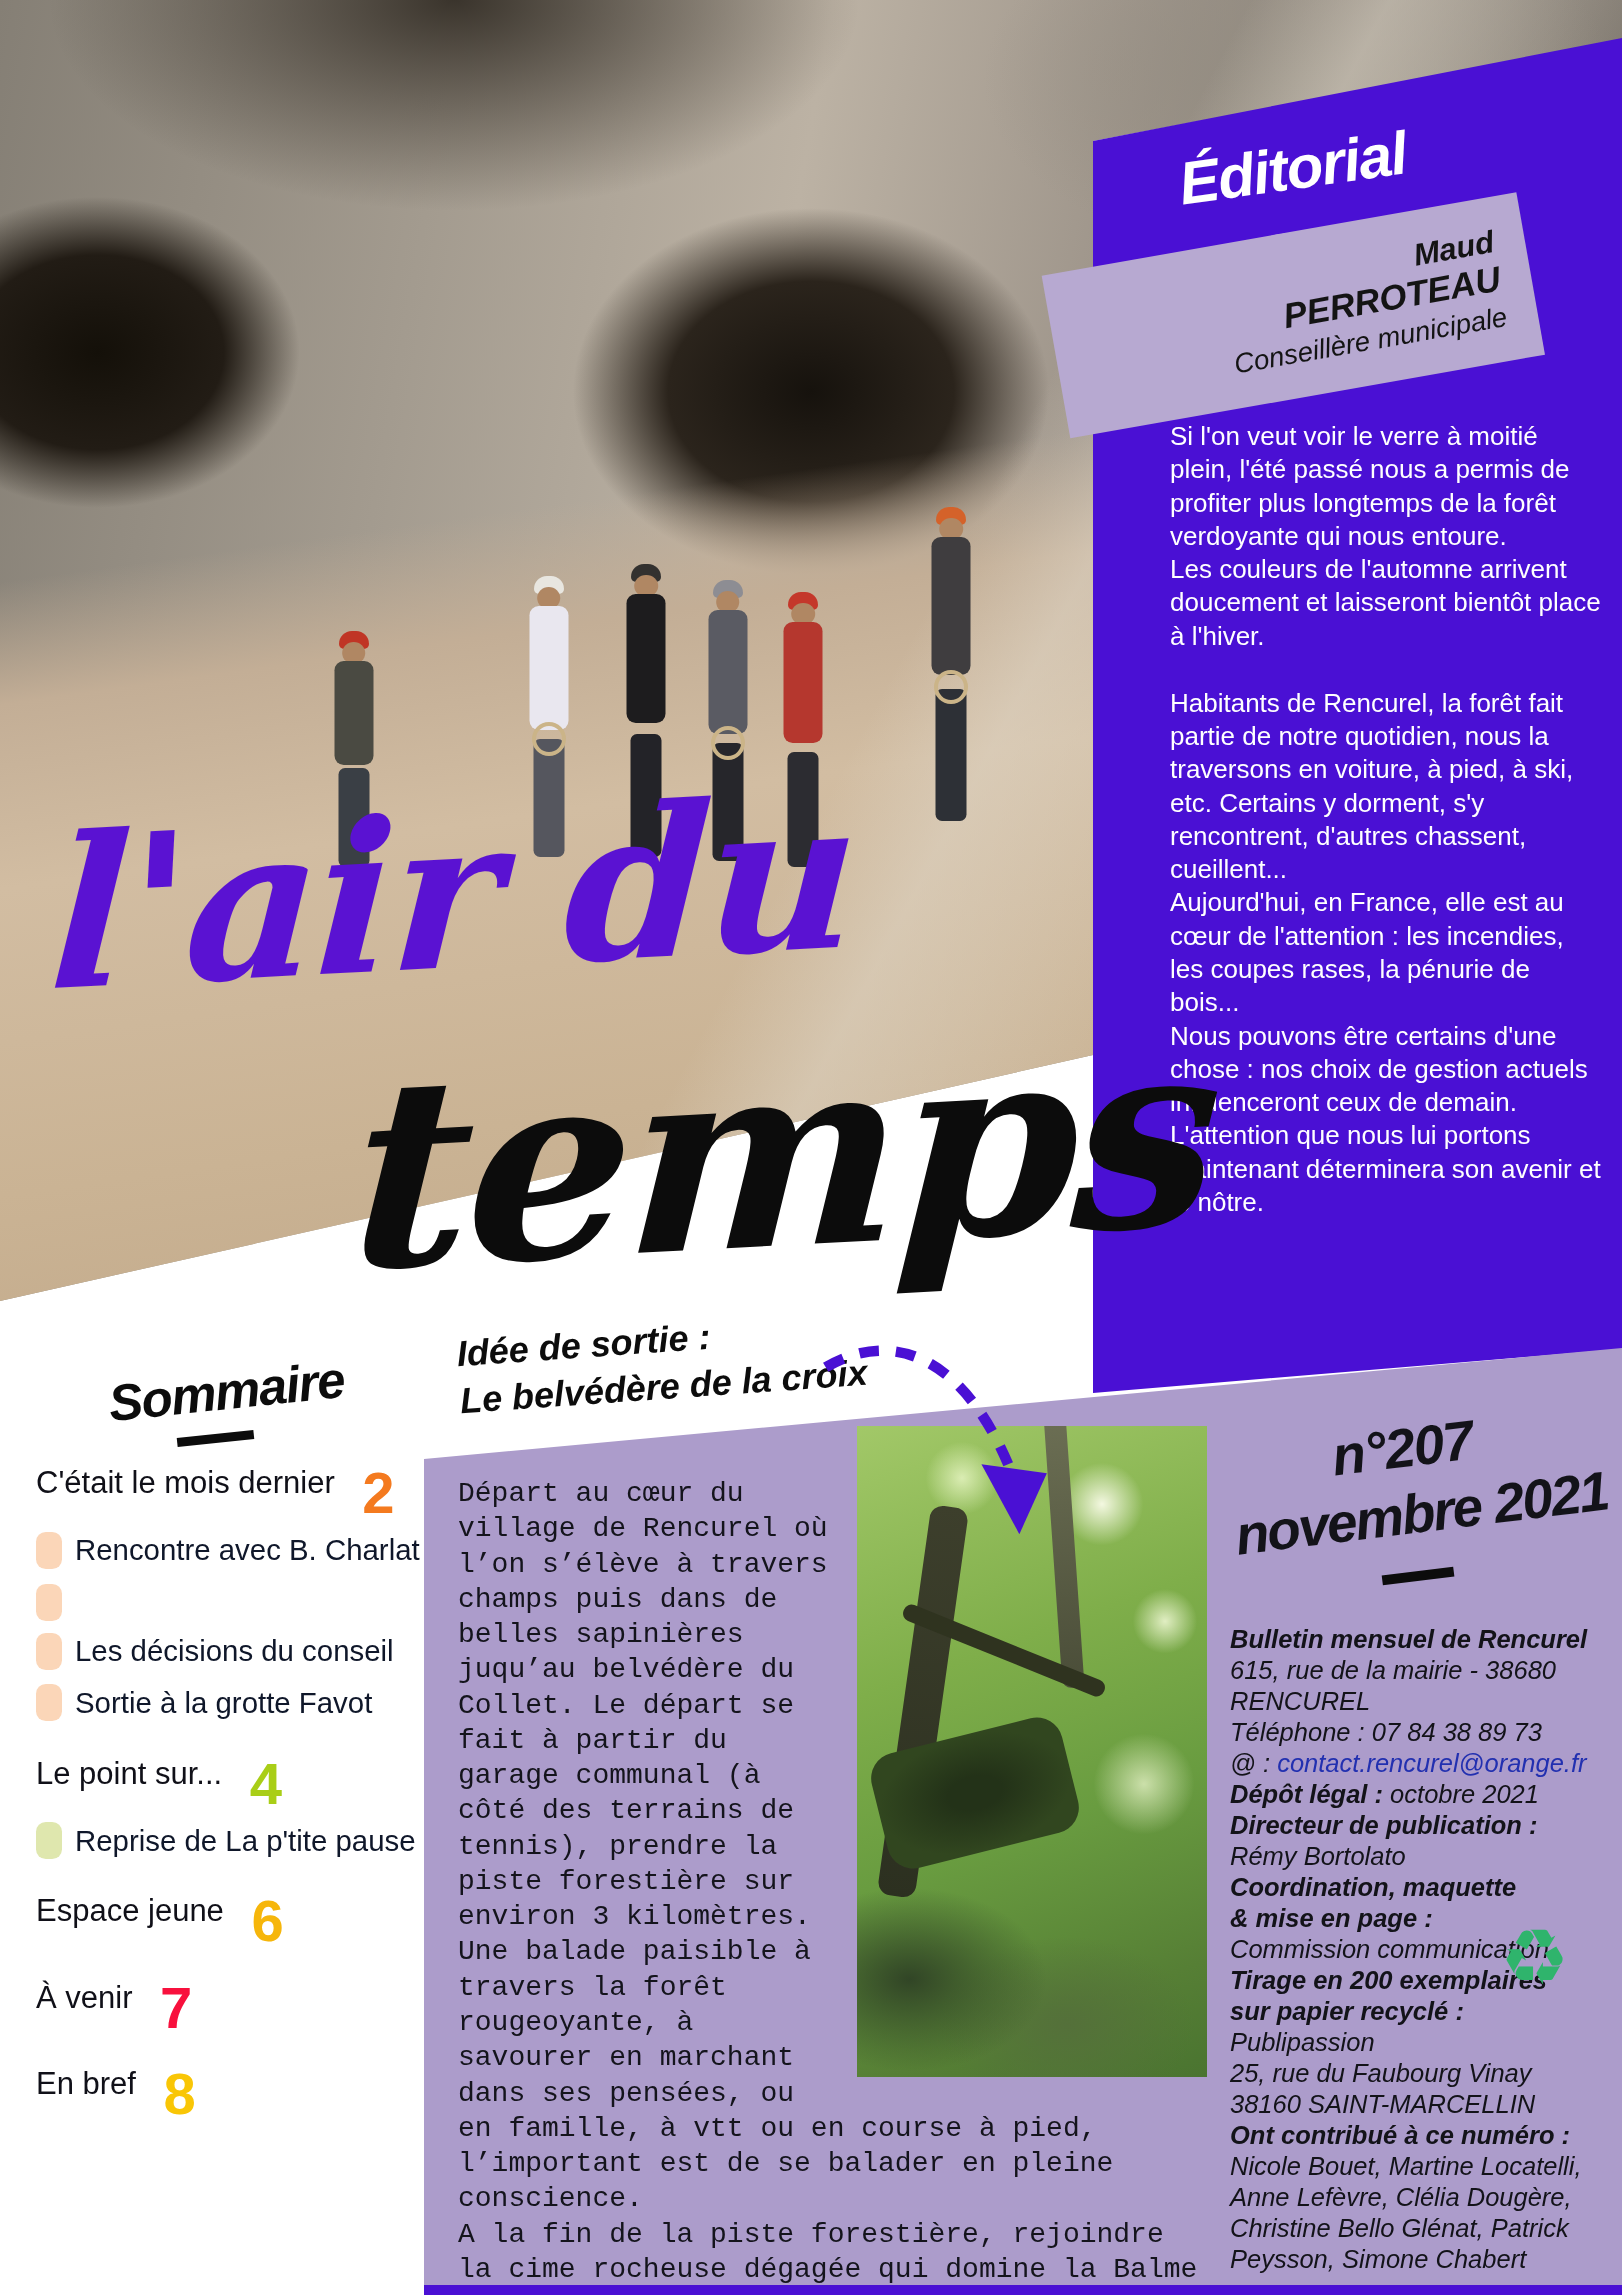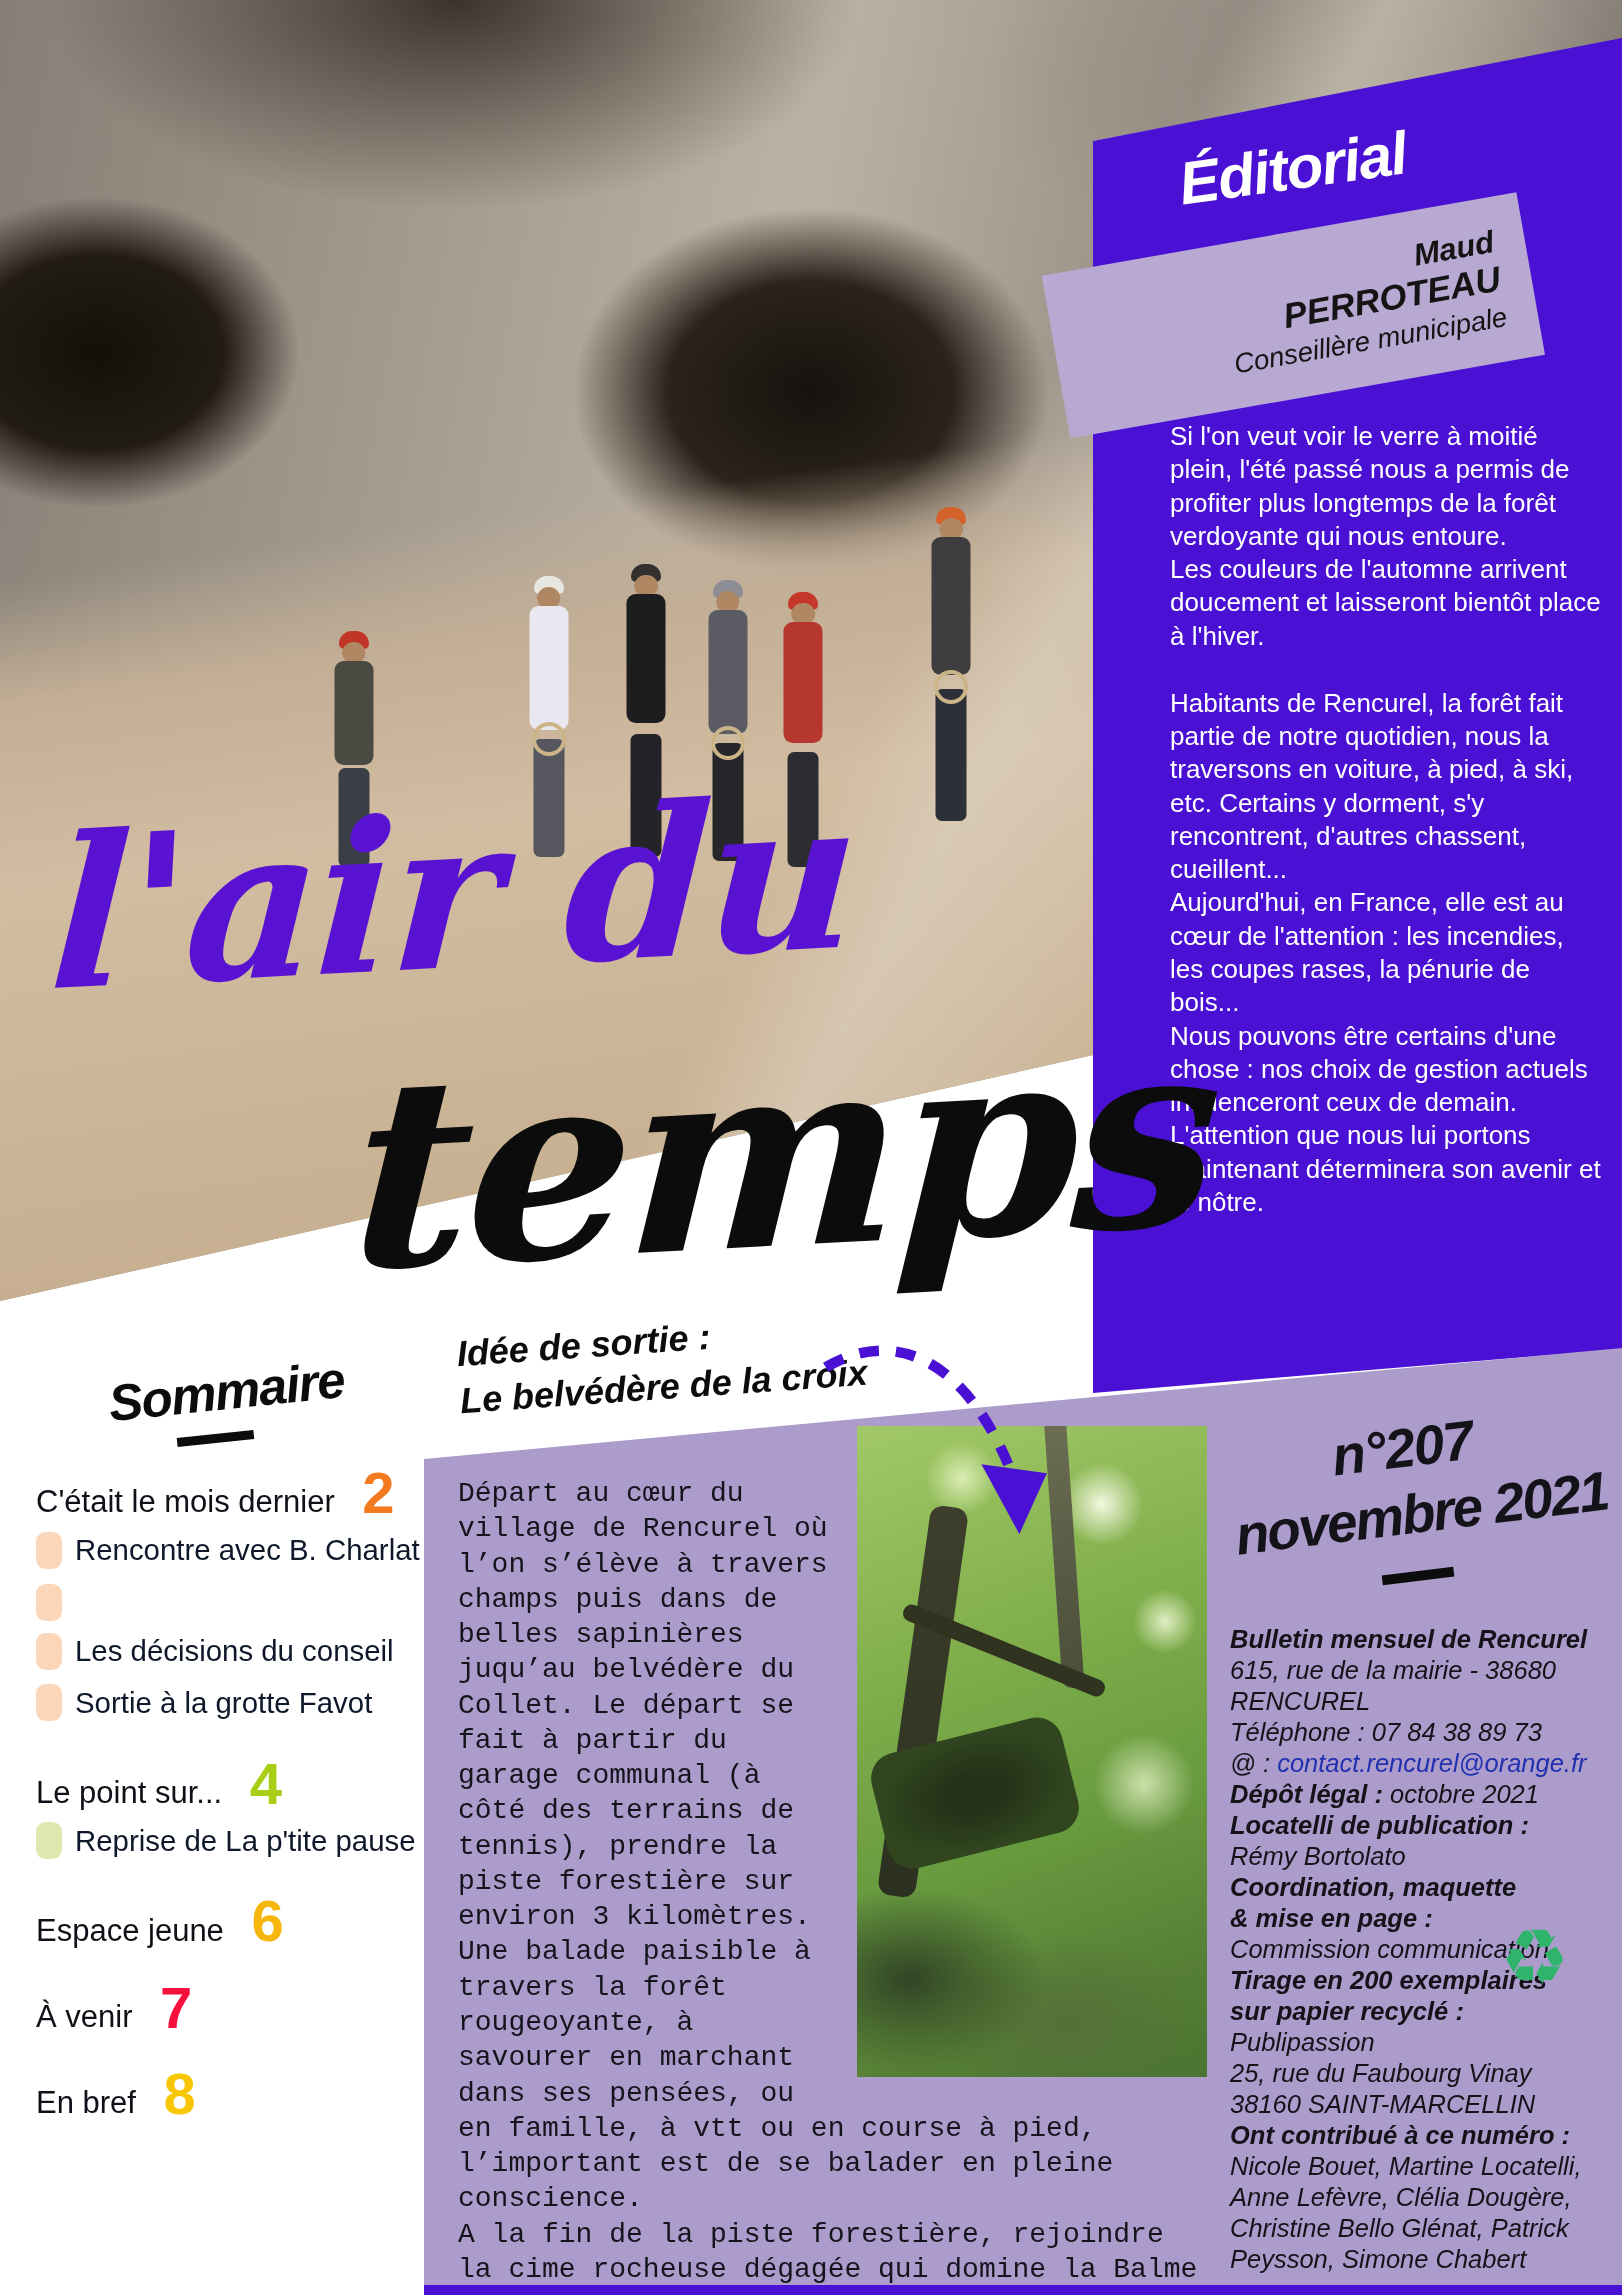--- a/index.html
+++ b/index.html
@@ -83,21 +83,21 @@
   }
   .ed-par{margin:0;}
   .ed-par.gap{margin-top:34px;}
   
   .sommaire{position:absolute; left:36px; top:1358px; width:387px; z-index:3;}
   .som-heading{
     font-size:51px; font-weight:bold; font-style:italic; color:#0c0c0c;
     transform:rotate(-6deg); margin-left:72px; letter-spacing:-1.3px;
   }
   .som-dash{width:77px; height:9.2px; background:#0c0c0c; transform:rotate(-6deg); margin:17px 0 0 141px;}
-  .som-entry{display:flex; align-items:flex-end; gap:27.5px; margin-top:31px;}
+  .som-entry{display:flex; align-items:flex-start; gap:27.5px; margin-top:31px;}
   .som-entry.first{margin-top:22px;}
   .som-entry-label{font-size:31px; color:#101018;}
   .som-entry-num{font-size:58px; font-weight:bold; line-height:.95;}
   .som-sub{display:flex; align-items:flex-start; gap:13px; margin-top:9.2px;}
   .som-bullet{flex:0 0 26px; width:26px; height:37px; border-radius:9.8px; margin-top:2.6px;}
   .som-sub-label{font-size:29.4px; line-height:1.45; color:#0f172a;}
   
   .outing-heading{
     position:absolute; left:458px; top:1317px; z-index:4;
     font-size:36px; font-weight:bold; font-style:italic; color:#0c0c0c;
@@ -296,21 +296,21 @@
     <div class="issue-num">n°207</div>
     <div class="issue-date">novembre 2021</div>
     <div class="issue-dash"></div>
     <div class="imprint" id="imprint-lines">
         <div class="imp-line"><span class="b">Bulletin mensuel de Rencurel</span></div>
         <div class="imp-line"><span>615, rue de la mairie - 38680</span></div>
         <div class="imp-line"><span>RENCUREL</span></div>
         <div class="imp-line"><span>Téléphone : 07 84 38 89 73</span></div>
         <div class="imp-line"><span>@ : </span><span style="color: rgb(34, 48, 176);">contact.rencurel@orange.fr</span></div>
         <div class="imp-line"><span class="b">Dépôt légal : </span><span> octobre 2021</span></div>
-        <div class="imp-line"><span class="b">Locatelli de publication :</span></div>
+        <div class="imp-line"><span class="b">Directeur de publication :</span></div>
         <div class="imp-line"><span>Rémy Bortolato</span></div>
         <div class="imp-line"><span class="b">Coordination, maquette</span></div>
         <div class="imp-line"><span class="b">&amp; mise en page :</span></div>
         <div class="imp-line"><span>Commission communication</span></div>
         <div class="imp-line"><span class="b">Tirage en 200 exemplaires</span></div>
         <div class="imp-line"><span class="b">sur papier recyclé :</span></div>
         <div class="imp-line"><span>Publipassion</span></div>
         <div class="imp-line"><span>25, rue du Faubourg Vinay</span></div>
         <div class="imp-line"><span>38160 SAINT-MARCELLIN</span></div>
         <div class="imp-line"><span class="b">Ont contribué à ce numéro :</span></div>

